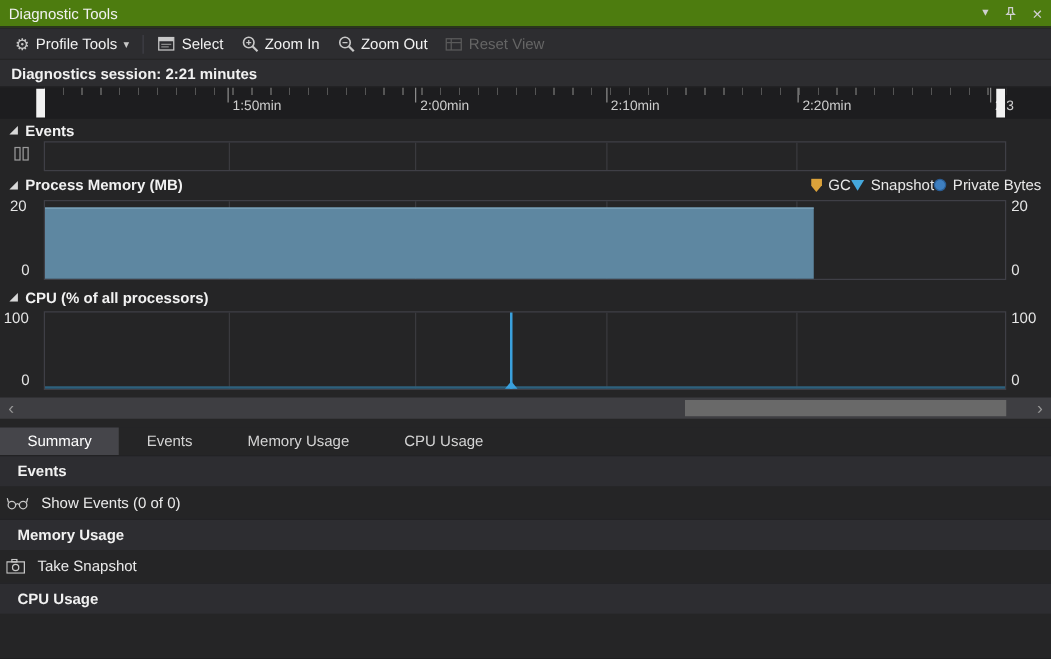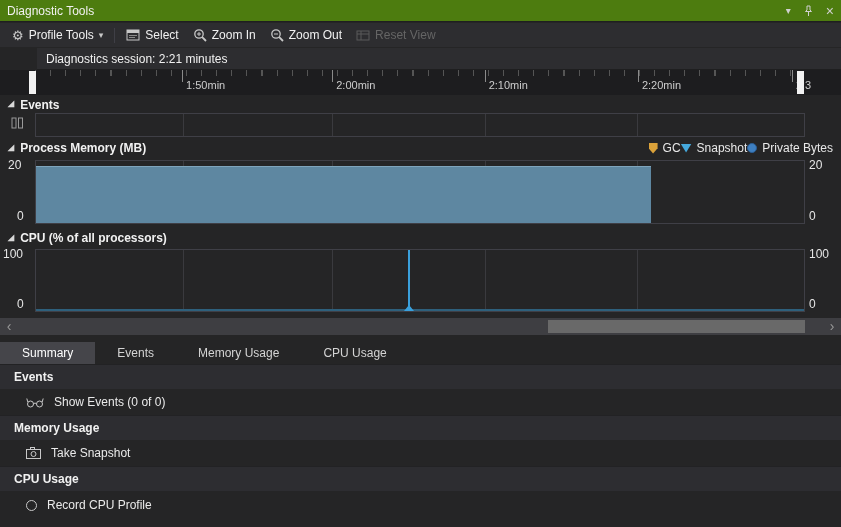--- a/index.html
+++ b/index.html
@@ -18,22 +18,22 @@
   .toolbar { position:absolute; top:23px; left:0; right:0; height:25px; background:#2d2d30;
              display:flex; align-items:center; padding:0 5px; border-bottom:1px solid #252526; }
   .tool-btn { display:flex; align-items:center; gap:5px; padding:2px 7px; color:#f1f1f1; white-space:nowrap; }
   .tool-btn .glyph { color:#c8c8c8; font-size:13px; line-height:1; }
   .tool-btn.disabled { color:#656565; }
   .tsep { width:1px; height:15px; background:#3f3f46; margin:0 4px; }
   .ddchev { font-size:9px; color:#c8c8c8; }
 
   
   .sessionbar { position:absolute; top:48px; left:0; right:0; height:22px; background:#2d2d30;
-                display:flex; align-items:center; padding:0 9px; font-weight:normal;
-                border-bottom:1px solid #1f1f20;margin-left:37px; }
+                display:flex; align-items:center; padding:0 9px; font-weight:bold;
+                border-bottom:1px solid #1f1f20; }
 
   
   .ruler { position:absolute; top:70px; left:0; right:0; height:25px; background:#1d1d1f; overflow:hidden; }
   .ruler-inner { position:absolute; left:35px; width:770px; top:0; bottom:0; }
   .minor-ticks { position:absolute; top:0; left:0; right:0; height:6px;
                  background:repeating-linear-gradient(90deg,#555 0 1px,transparent 1px 15.1px); }
   .major-tick { position:absolute; top:0; width:1px; height:12px; background:#8b8b8b; }
   .tick-label { position:absolute; top:9px; font-size:11px; color:#cdcdcd; white-space:nowrap; }
   .handle { position:absolute; top:1px; bottom:1px; width:7px; background:#f2f2f2; }
 
@@ -78,21 +78,21 @@
   
   .tabs { position:absolute; top:342px; left:0; right:0; height:22px; display:flex; background:#252526; }
   .tab { padding:0 22px; line-height:22px; color:#d4d4d4; white-space:nowrap; }
   .tab.active { background:#45454a; color:#ffffff; }
 
   
   .sum-header { position:absolute; left:0; right:0; height:25px; background:#2d2d31;
                 display:flex; align-items:center; padding-left:14px; font-weight:bold;
                 border-top:1px solid #222224; }
   .sum-item { position:absolute; left:0; right:0; display:flex; align-items:center; gap:10px;
-              padding-left:26px; color:#eaeaea; }
+              padding-left:5px; color:#eaeaea; }
   .record-circle { width:11px; height:11px; border:1.5px solid #c8c8c8; border-radius:50%; }
   svg { display:block; }
 </style>
 </head>
 <body>
 
 <div id="root">
 
   <div class="titlebar">
     <div class="title">Diagnostic Tools</div>
@@ -290,18 +290,14 @@
         <rect x="4.5" y="0.5" width="4" height="2" fill="none" stroke="#c8c8c8"></rect>
         <circle cx="7.5" cy="7" r="2.5" fill="none" stroke="#c8c8c8"></circle>
       </svg>
     </span>
     <span>Take Snapshot</span>
   </div>
 
   <div class="sum-header" style="top:466px;">
     <span>CPU Usage</span>
   </div>
-  <div class="sum-item" style="top:491px; height:28px;">
-    <span class="record-circle"></span>
-    <span>Record CPU Profile</span>
-  </div>
 
 </div>
 
 </body></html>

